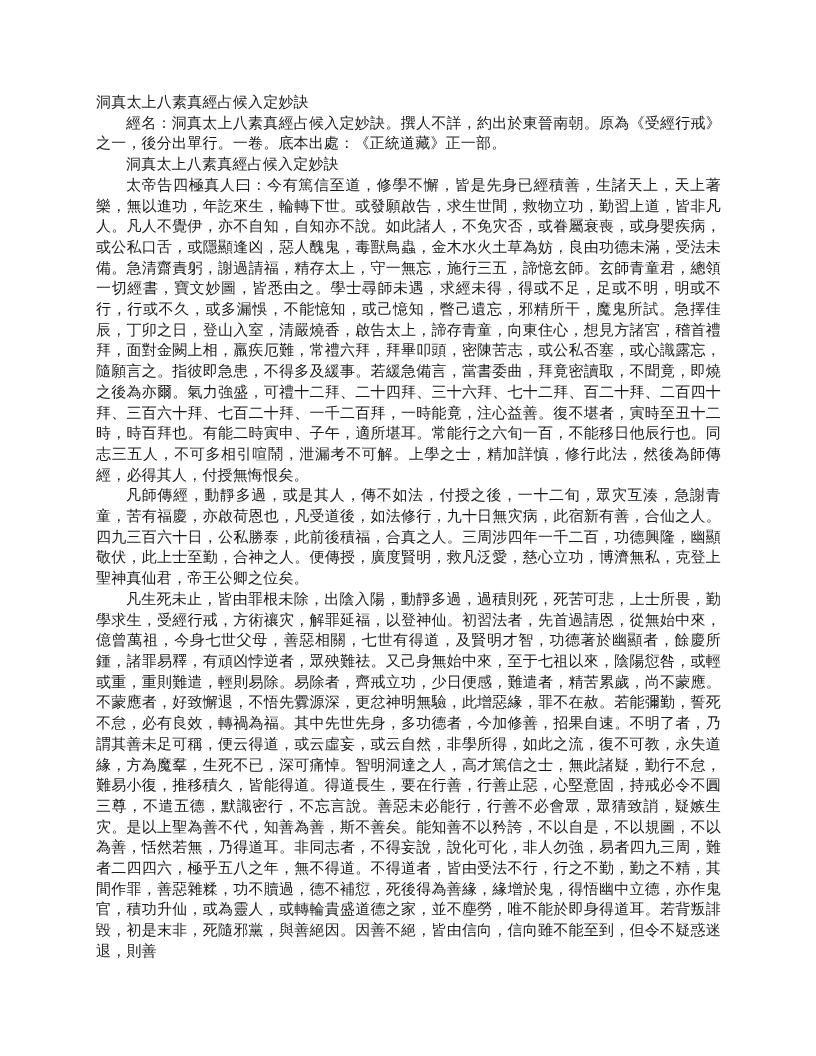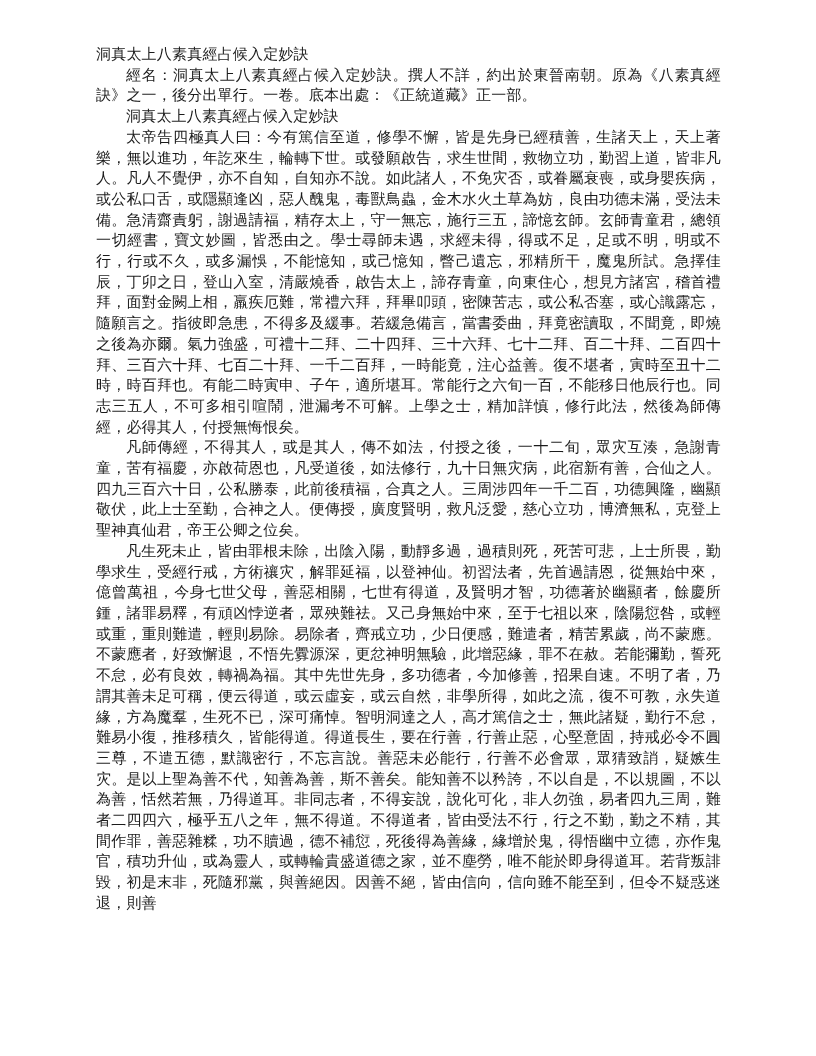--- a/index.html
+++ b/index.html
@@ -11,21 +11,21 @@
     width: 816px;
     height: 1056px;
     overflow: hidden;
     font-family: "Liberation Serif", "DejaVu Serif", serif;
     color: #1b1b1b;
   }
   .page {
     box-sizing: border-box;
     width: 816px;
     height: 1056px;
-    padding: 44px 95px 90px 96px;
+    padding: 92px 95px 90px 96px;
     background: #ffffff;
   }
   .doc-title,
   .section-title,
   .para {
     font-size: 15px;
     line-height: 20.7px;
     margin: 0;
     text-align: justify;
     text-justify: inter-ideograph;
@@ -38,23 +38,23 @@
   .indented {
     text-indent: 2em;
   }
 </style>
 </head>
 <body>
 
 <div class="page">
   <p class="doc-title">洞真太上八素真經占候入定妙訣</p>
 
-  <p class="para indented">經名：洞真太上八素真經占候入定妙訣。撰人不詳，約出於東晉南朝。原為《八素真經訣》之一，後分出單行。一卷。底本出處：《正統道藏》正一部。</p>
+  <p class="para indented">經名：洞真太上八素真經占候入定妙訣。撰人不詳，約出於東晉南朝。原為《受經行戒》之一，後分出單行。一卷。底本出處：《正統道藏》正一部。</p>
 
   <p class="section-title indented">洞真太上八素真經占候入定妙訣</p>
 
   <p class="para indented">太帝告四極真人曰：今有篤信至道，修學不懈，皆是先身已經積善，生諸天上，天上著樂，無以進功，年訖來生，輪轉下世。或發願啟告，求生世間，救物立功，勤習上道，皆非凡人。凡人不覺伊，亦不自知，自知亦不說。如此諸人，不免灾否，或眷屬衰喪，或身嬰疾病，或公私口舌，或隱顯逢凶，惡人醜鬼，毒獸鳥蟲，金木水火土草為妨，良由功德未滿，受法未備。急清齋責躬，謝過請福，精存太上，守一無忘，施行三五，諦憶玄師。玄師青童君，總領一切經書，寶文妙圖，皆悉由之。學士尋師未遇，求經未得，得或不足，足或不明，明或不行，行或不久，或多漏悞，不能憶知，或己憶知，瞥己遺忘，邪精所干，魔鬼所試。急擇佳辰，丁卯之日，登山入室，清嚴燒香，啟告太上，諦存青童，向東住心，想見方諸宮，稽首禮拜，面對金闕上相，羸疾厄難，常禮六拜，拜畢叩頭，密陳苦志，或公私否塞，或心識露忘，隨願言之。指彼即急患，不得多及緩事。若緩急備言，當書委曲，拜竟密讀取，不聞竟，即燒之後為亦爾。氣力強盛，可禮十二拜、二十四拜、三十六拜、七十二拜、百二十拜、二百四十拜、三百六十拜、七百二十拜、一千二百拜，一時能竟，注心益善。復不堪者，寅時至丑十二時，時百拜也。有能二時寅申、子午，適所堪耳。常能行之六旬一百，不能移日他辰行也。同志三五人，不可多相引喧鬧，泄漏考不可解。上學之士，精加詳慎，修行此法，然後為師傳經，必得其人，付授無悔恨矣。</p>
 
-  <p class="para indented">凡師傳經，不得其人，或是其人，傳不如法，付授之後，一十二旬，眾灾互湊，急謝青童，苦有福慶，亦啟荷恩也，凡受道後，如法修行，九十日無灾病，此宿新有善，合仙之人。四九三百六十日，公私勝泰，此前後積福，合真之人。三周涉四年一千二百，功德興隆，幽顯敬伏，此上士至勤，合神之人。便傳授，廣度賢明，救凡泛愛，慈心立功，博濟無私，克登上聖神真仙君，帝王公卿之位矣。</p>
+  <p class="para indented">凡師傳經，動靜多過，或是其人，傳不如法，付授之後，一十二旬，眾灾互湊，急謝青童，苦有福慶，亦啟荷恩也，凡受道後，如法修行，九十日無灾病，此宿新有善，合仙之人。四九三百六十日，公私勝泰，此前後積福，合真之人。三周涉四年一千二百，功德興隆，幽顯敬伏，此上士至勤，合神之人。便傳授，廣度賢明，救凡泛愛，慈心立功，博濟無私，克登上聖神真仙君，帝王公卿之位矣。</p>
 
 
   <p class="para indented">凡生死未止，皆由罪根未除，出陰入陽，動靜多過，過積則死，死苦可悲，上士所畏，勤學求生，受經行戒，方術禳灾，解罪延福，以登神仙。初習法者，先首過請恩，從無始中來，億曾萬祖，今身七世父母，善惡相關，七世有得道，及賢明才智，功德著於幽顯者，餘慶所鍾，諸罪易釋，有頑凶悖逆者，眾殃難祛。又己身無始中來，至于七祖以來，陰陽愆咎，或輕或重，重則難遣，輕則易除。易除者，齊戒立功，少日便感，難遣者，精苦累歲，尚不蒙應。不蒙應者，好致懈退，不悟先釁源深，更忿神明無驗，此增惡緣，罪不在赦。若能彌勤，誓死不怠，必有良效，轉禍為福。其中先世先身，多功德者，今加修善，招果自速。不明了者，乃謂其善未足可稱，便云得道，或云虛妄，或云自然，非學所得，如此之流，復不可教，永失道緣，方為魔羣，生死不已，深可痛悼。智明洞達之人，高才篤信之士，無此諸疑，勤行不怠，難易小復，推移積久，皆能得道。得道長生，要在行善，行善止惡，心堅意固，持戒必令不圓三尊，不遣五德，默識密行，不忘言說。善惡未必能行，行善不必會眾，眾猜致誚，疑嫉生灾。是以上聖為善不代，知善為善，斯不善矣。能知善不以矜誇，不以自是，不以規圖，不以為善，恬然若無，乃得道耳。非同志者，不得妄說，說化可化，非人勿強，易者四九三周，難者二四四六，極乎五八之年，無不得道。不得道者，皆由受法不行，行之不勤，勤之不精，其間作罪，善惡雜糅，功不贖過，德不補愆，死後得為善緣，緣增於鬼，得悟幽中立德，亦作鬼官，積功升仙，或為靈人，或轉輪貴盛道德之家，並不塵勞，唯不能於即身得道耳。若背叛誹毀，初是末非，死隨邪黨，與善絕因。因善不絕，皆由信向，信向雖不能至到，但令不疑惑迷退，則善</p>
 </div>
 
 </body></html>

